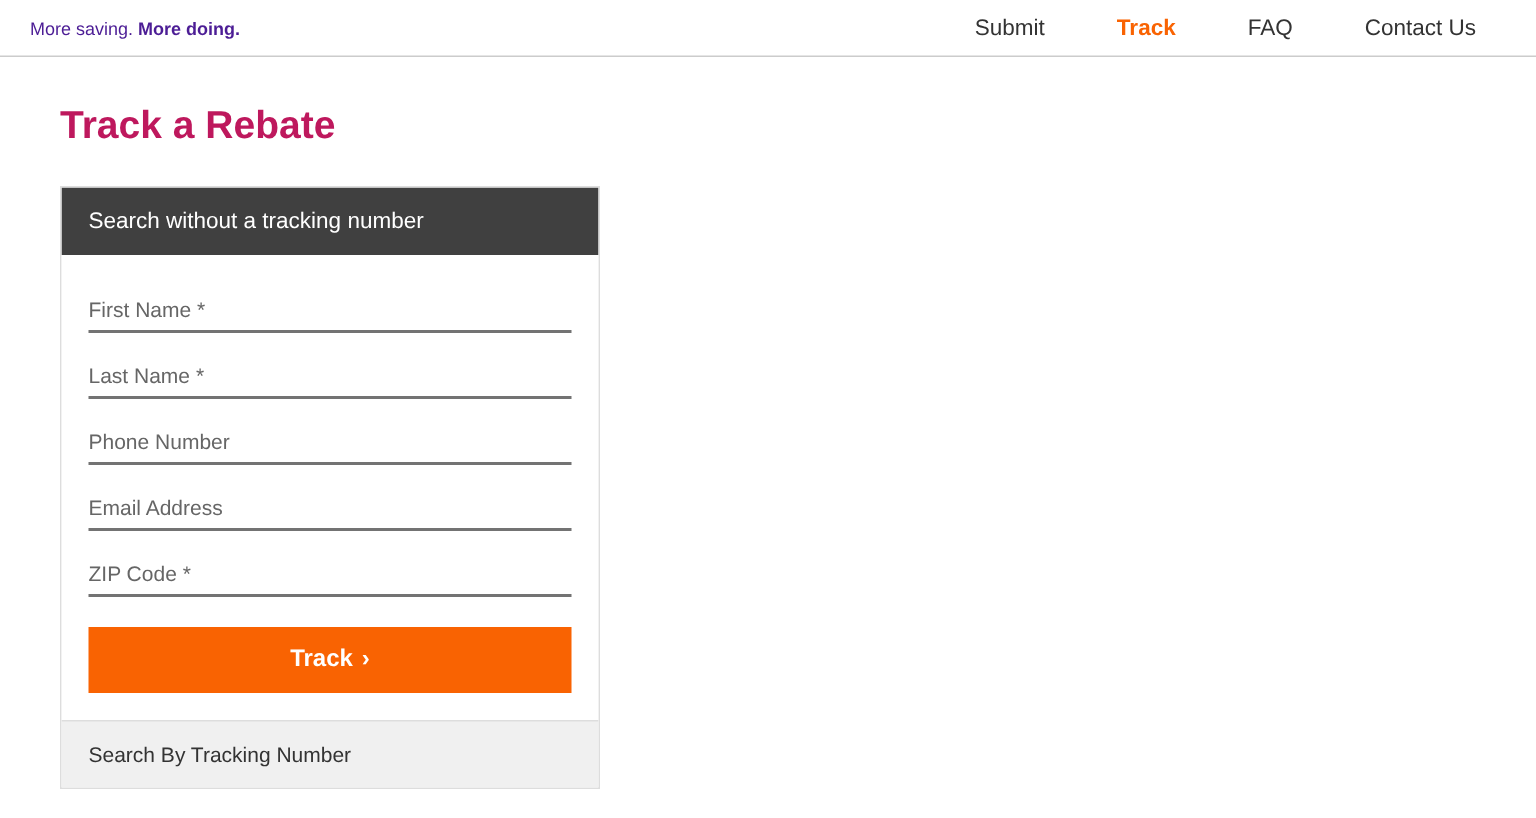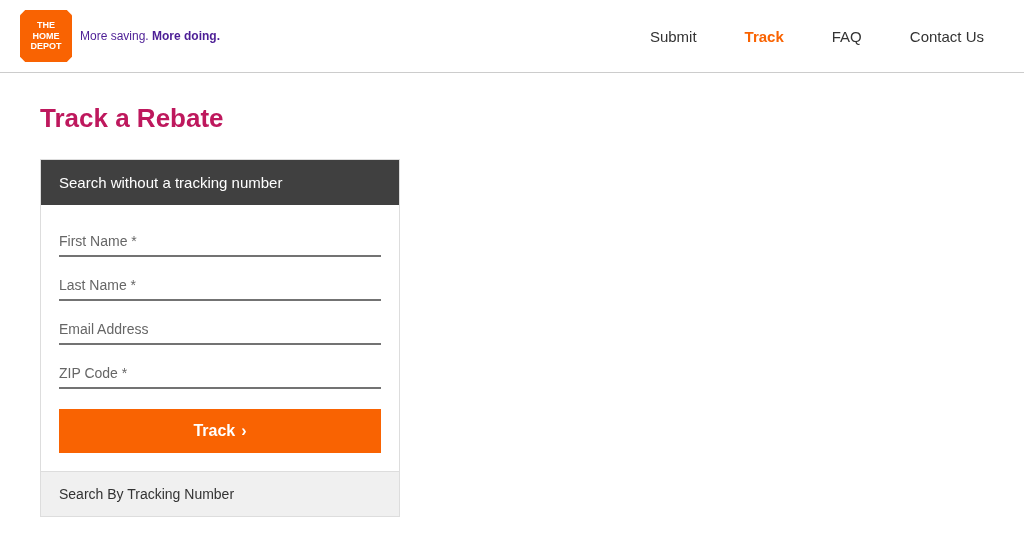--- a/index.html
+++ b/index.html
@@ -141,27 +141,20 @@
       cursor: pointer;
     }
   </style>
 </head>
 <body>
 
 <div class="page-wrapper">
 
   <header class="header">
     <div class="logo-area">
-      <div class="logo-box">
-        <div class="logo-text-inner">
-          <div>THE</div>
-          <div>HOME</div>
-          <div>DEPOT</div>
-        </div>
-      </div>
       <div class="tagline">
         More saving. <span>More doing.</span>
       </div>
     </div>
     <nav class="nav">
       <a class="nav-item">Submit</a>
       <a class="nav-item active">Track</a>
       <a class="nav-item">FAQ</a>
       <a class="nav-item">Contact Us</a>
     </nav>
@@ -174,20 +167,23 @@
       <div class="form-card-header">Search without a tracking number</div>
 
       <div class="form-body">
         <div class="form-field">
           <input type="text" placeholder="First Name *" style="">
         </div>
         <div class="form-field">
           <input type="text" placeholder="Last Name *" style="">
         </div>
         <div class="form-field">
+          <input type="text" placeholder="Phone Number" style="">
+        </div>
+        <div class="form-field">
           <input type="text" placeholder="Email Address" style="">
         </div>
         <div class="form-field">
           <input type="text" placeholder="ZIP Code *" style="">
         </div>
 
         <button class="track-btn">
           <span>Track</span>
           <span class="chevron">›</span>
         </button>

